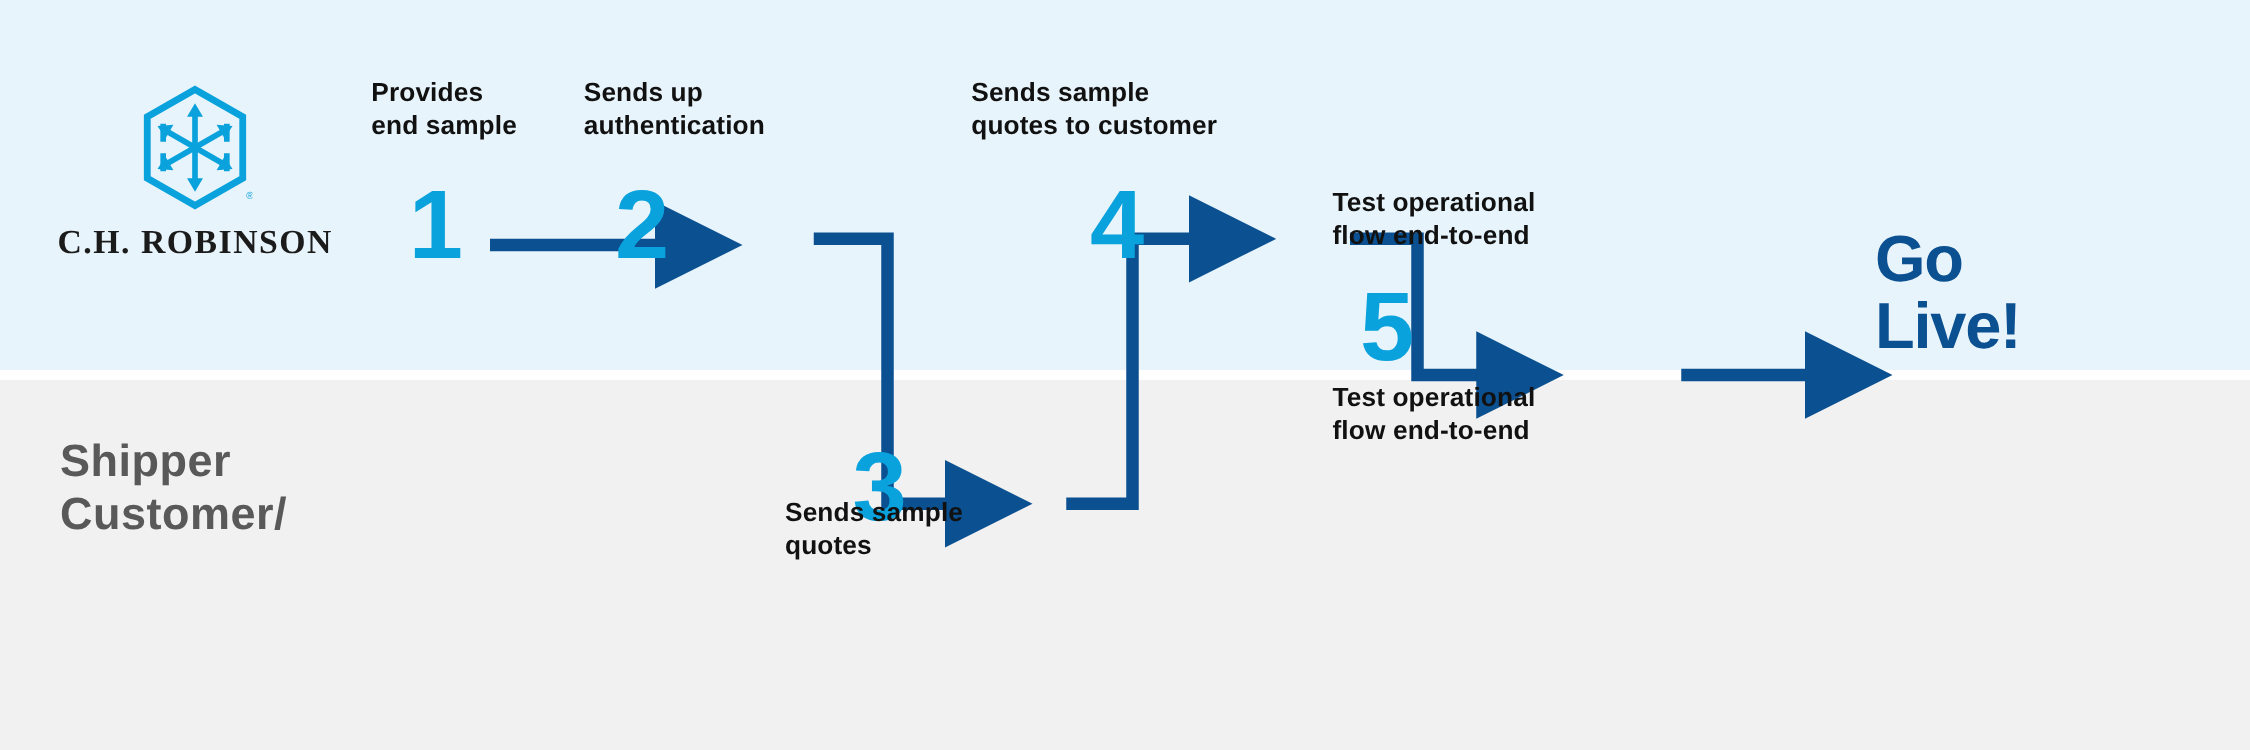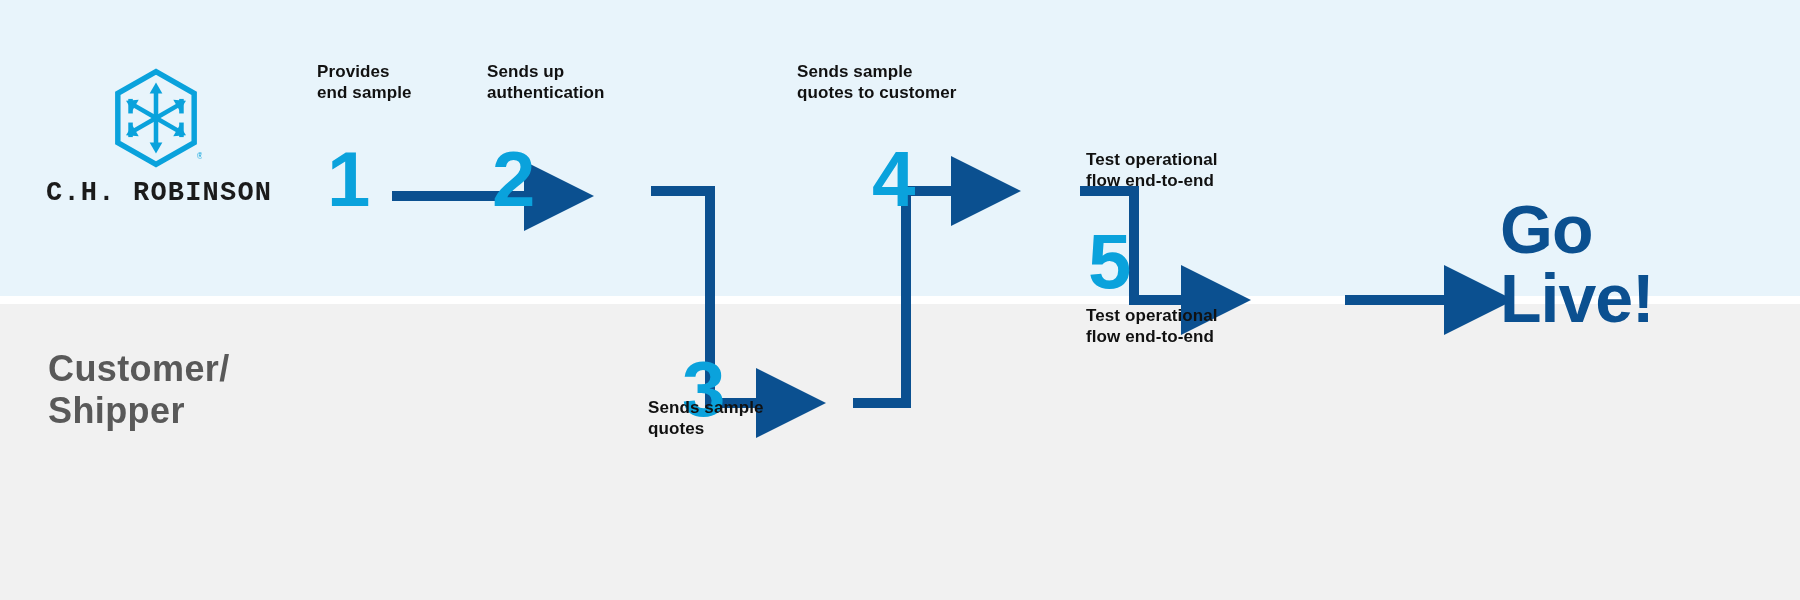--- a/index.html
+++ b/index.html
@@ -44,21 +44,21 @@
     height: 100px;
     margin: 0 auto;
     display: block;
   }
   .logo-wordmark {
     margin-top: 10px;
     font-size: 27px;
     font-weight: 700;
     letter-spacing: 1.2px;
     color: #1b1b1b;
-    font-family: Liberation Mono, monospace;
+    font-family: Liberation Serif, serif;
     white-space: nowrap;
   }
   
   .lane-label {
     position: absolute;
     left: 48px;
     top: 348px;
     width: 300px;
     font-size: 36px;
     font-weight: 700;
@@ -71,38 +71,36 @@
     position: absolute;
     font-size: 78px;
     font-weight: 700;
     color: #0aa2dc;
     line-height: 1;
     letter-spacing: -1px;
   }
   
   .caption {
     position: absolute;
-    font-size: 17px;
+    font-size: 21px;
     font-weight: 700;
     line-height: 1.22;
     color: #111111;
     letter-spacing: 0.1px;
-    margin-left: 20px;
   }
   
   .go-live {
     position: absolute;
     left: 1500px;
     top: 182px;
-    font-size: 68px;
+    font-size: 52px;
     font-weight: 700;
     line-height: 1.02;
     color: #0b5090;
     letter-spacing: -1px;
-    margin-top: 13px;
   }
   
   #connectors {
     position: absolute;
     left: 0;
     top: 0;
     width: 1800px;
     height: 600px;
     pointer-events: none;
   }
@@ -169,22 +167,22 @@
       <path d="M22,34 L22,50" stroke="#0aa2dc" stroke-width="5" fill="none"></path>
       <path d="M78,34 L78,50" stroke="#0aa2dc" stroke-width="5" fill="none"></path>
       <path d="M22,60 L22,76" stroke="#0aa2dc" stroke-width="5" fill="none"></path>
       <path d="M78,60 L78,76" stroke="#0aa2dc" stroke-width="5" fill="none"></path>
       <text x="95" y="100" font-size="9" fill="#0aa2dc" font-family="Liberation Sans, sans-serif">®</text>
     </svg>
     <div class="logo-wordmark">C.H. ROBINSON</div>
   </div>
 
   <div class="lane-label">
+    <div>Shipper</div>
     <div>Customer/</div>
-    <div>Shipper</div>
   </div>
 
   <div class="caption" style="left:297px; top:62px; width:170px;">
     <div>Provides</div>
     <div>end sample</div>
   </div>
   <div class="step-num" style="left:327px; top:140px;">1</div>
 
   <div class="caption" style="left:467px; top:62px; width:230px;">
     <div>Sends up</div>

